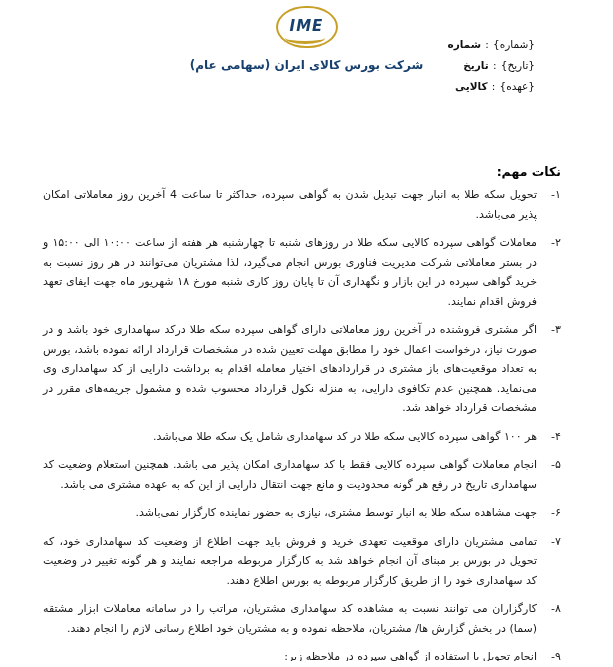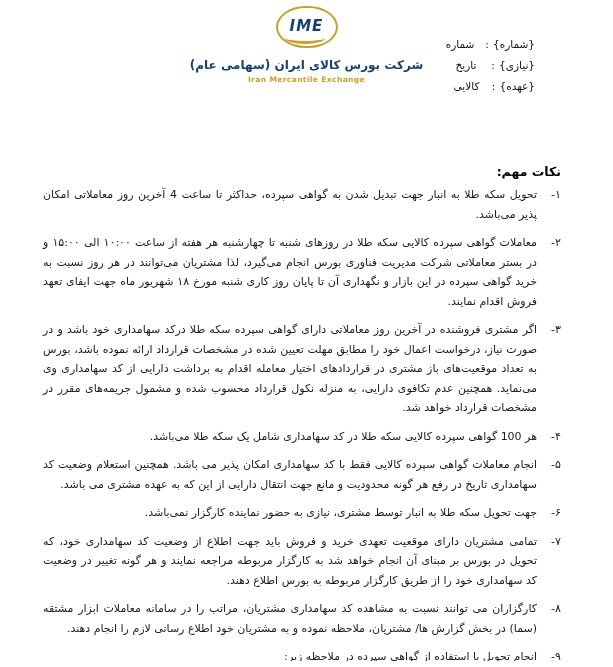--- a/index.html
+++ b/index.html
@@ -39,21 +39,22 @@
     text-align: right;
   }
   .field-row {
     display: flex;
     justify-content: flex-start;
     white-space: nowrap;
   }
   .field-label {
     display: inline-block;
     min-width: 42px;
-    text-align: center;
+    text-align: right;
+    font-weight: bold;
   }
   .field-colon {
     display: inline-block;
     width: 12px;
     text-align: center;
   }
   .field-value {
     display: inline-block;
     text-align: center;
   }
@@ -175,39 +176,38 @@
 
   <div class="header">
 
     <div class="letter-fields">
       <div class="field-row">
         <span class="field-value">{شماره}</span>
         <span class="field-colon">:</span>
         <span class="field-label">شماره</span>
       </div>
       <div class="field-row">
-        <span class="field-value">{نیازی}</span>
+        <span class="field-value">{تاریخ}</span>
         <span class="field-colon">:</span>
         <span class="field-label">تاریخ</span>
       </div>
       <div class="field-row">
         <span class="field-value">{عهده}</span>
         <span class="field-colon">:</span>
         <span class="field-label">کالایی</span>
       </div>
     </div>
 
     <div class="logo-block">
       <div class="logo-mark">
         <div class="ring"></div>
         <div class="ime">IME</div>
         <div class="swoosh"></div>
       </div>
       <div class="org-name-fa">شرکت بورس کالای ایران (سهامی عام)</div>
-      <div class="org-name-en">Iran Mercantile Exchange</div>
     </div>
 
   </div>
 
   <div class="content">
 
     <div class="section-title">نکات مهم:</div>
 
     <ul class="notes">
 
@@ -221,31 +221,31 @@
         <span class="note-text">معاملات گواهی سپرده کالایی سکه طلا در روزهای شنبه تا چهارشنبه هر هفته از ساعت ۱۰:۰۰ الی ۱۵:۰۰ و در بستر معاملاتی شرکت مدیریت فناوری بورس انجام می‌گیرد، لذا مشتریان می‌توانند در هر روز نسبت به خرید گواهی سپرده در این بازار و نگهداری آن تا پایان روز کاری شنبه مورخ ۱۸ شهریور ماه جهت ایفای تعهد فروش اقدام نمایند.</span>
       </li>
 
       <li class="note">
         <span class="note-num">۳-</span>
         <span class="note-text">اگر مشتری فروشنده در آخرین روز معاملاتی دارای گواهی سپرده سکه طلا درکد سهامداری خود باشد و در صورت نیاز، درخواست اعمال خود را مطابق مهلت تعیین شده در مشخصات قرارداد ارائه نموده باشد، بورس به تعداد موقعیت‌های باز مشتری در قراردادهای اختیار معامله اقدام به برداشت دارایی از کد سهامداری وی می‌نماید. همچنین عدم تکافوی دارایی، به منزله نکول قرارداد محسوب شده و مشمول جریمه‌های مقرر در مشخصات قرارداد خواهد شد.</span>
       </li>
 
       <li class="note">
         <span class="note-num">۴-</span>
-        <span class="note-text">هر 100 گواهی سپرده کالایی سکه طلا در کد سهامداری شامل یک سکه طلا می‌باشد.</span>
+        <span class="note-text">هر ۱۰۰ گواهی سپرده کالایی سکه طلا در کد سهامداری شامل یک سکه طلا می‌باشد.</span>
       </li>
 
       <li class="note">
         <span class="note-num">۵-</span>
         <span class="note-text">انجام معاملات گواهی سپرده کالایی فقط با کد سهامداری امکان پذیر می باشد. همچنین استعلام وضعیت کد سهامداری تاریخ در رفع هر گونه محدودیت و مانع جهت انتقال دارایی از این که به عهده مشتری می باشد.</span>
       </li>
 
       <li class="note">
         <span class="note-num">۶-</span>
-        <span class="note-text">جهت تحویل سکه طلا به انبار توسط مشتری، نیازی به حضور نماینده کارگزار نمی‌باشد.</span>
+        <span class="note-text">جهت مشاهده سکه طلا به انبار توسط مشتری، نیازی به حضور نماینده کارگزار نمی‌باشد.</span>
       </li>
 
       <li class="note">
         <span class="note-num">۷-</span>
         <span class="note-text">تمامی مشتریان دارای موقعیت تعهدی خرید و فروش باید جهت اطلاع از وضعیت کد سهامداری خود، که تحویل در بورس بر مبنای آن انجام خواهد شد به کارگزار مربوطه مراجعه نمایند و هر گونه تغییر در وضعیت کد سهامداری خود را از طریق کارگزار مربوطه به بورس اطلاع دهند.</span>
       </li>
 
       <li class="note">
         <span class="note-num">۸-</span>
         <span class="note-text">کارگزاران می توانند نسبت به مشاهده کد سهامداری مشتریان، مراتب را در سامانه معاملات ابزار مشتقه (سما) در بخش گزارش ها/ مشتریان، ملاحظه نموده و به مشتریان خود اطلاع رسانی لازم را انجام دهند.</span>

